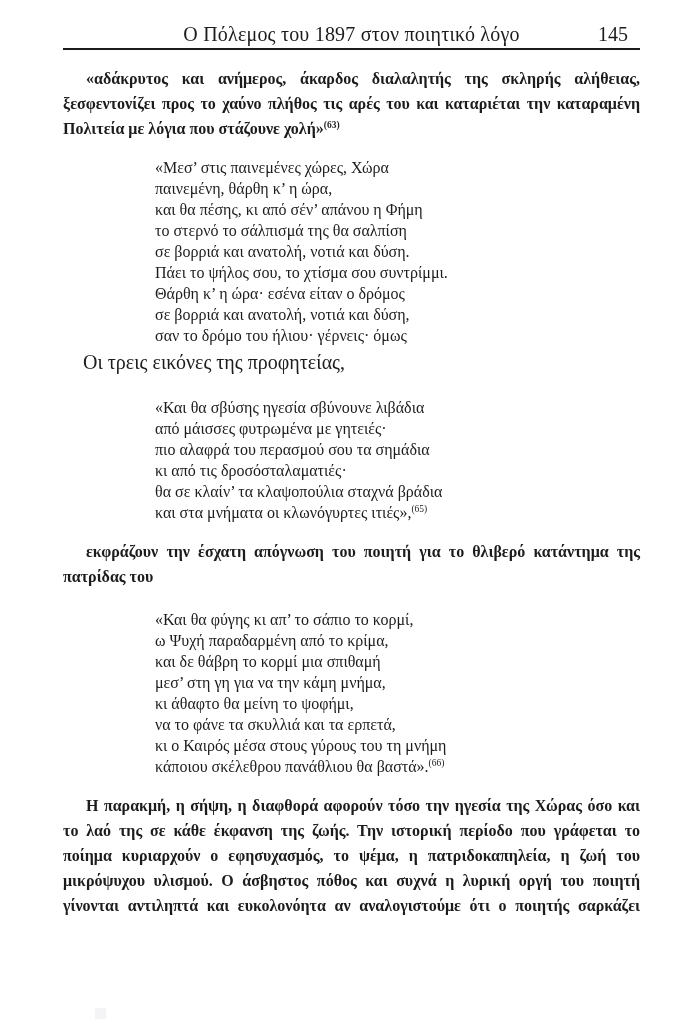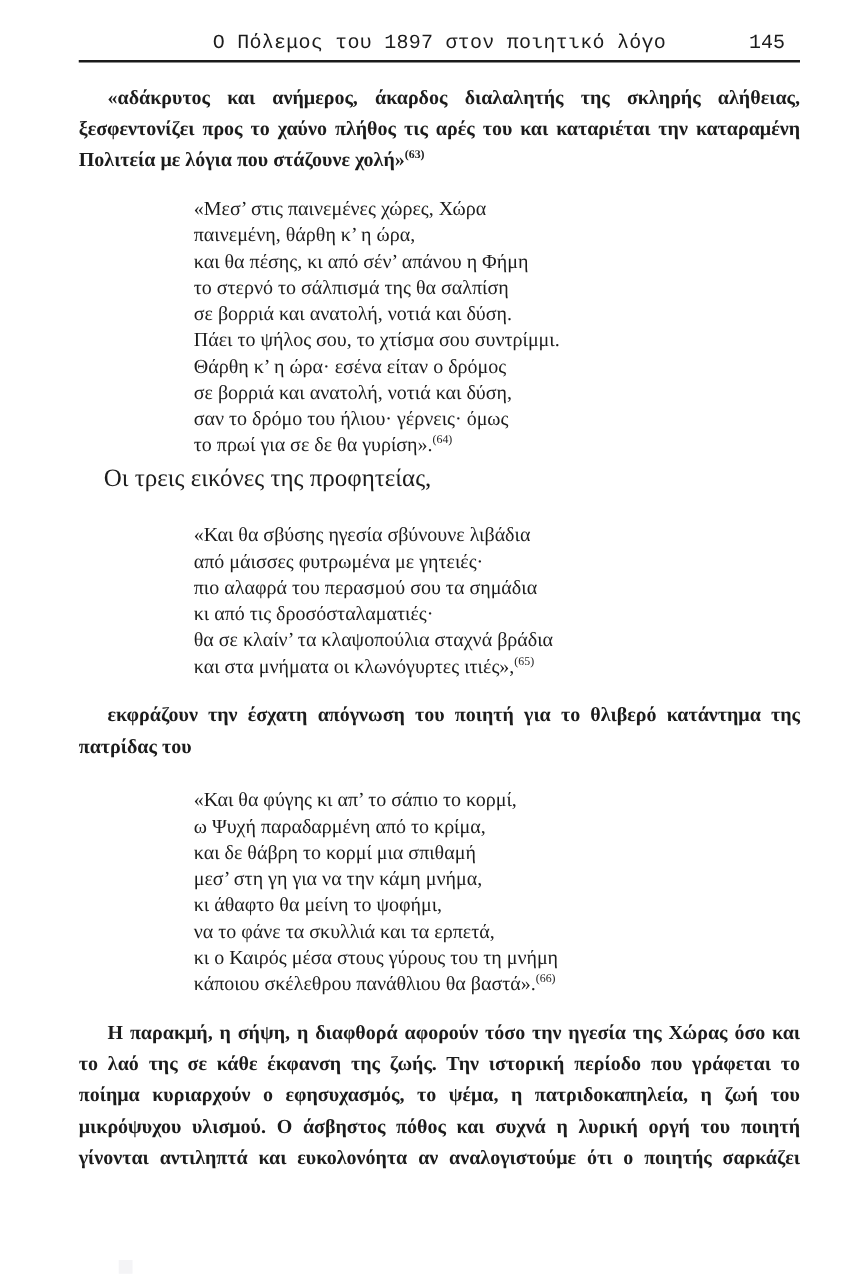--- a/index.html
+++ b/index.html
@@ -11,23 +11,22 @@
     background: #ffffff;
     overflow: hidden;
     box-sizing: border-box;
     padding: 24px 34px 0 63px;
     font-family: "Liberation Serif", "DejaVu Serif", serif;
     color: #1c1c1c;
   }
   .header {
     position: relative;
     height: 20px;
-    font-size: 16px;
+    font-size: 20px;
     line-height: 20px;
-    font-family: Liberation Mono, monospace;
   }
   .header-title {
     text-align: center;
     letter-spacing: 0.2px;
   }
   .header-page-number {
     position: absolute;
     right: 12px;
     top: 0;
     margin-left: 34px;
@@ -91,21 +90,20 @@
   <div class="poem">
     <div class="poem-line">«Μεσ’ στις παινεμένες χώρες, Χώρα</div>
     <div class="poem-line">παινεμένη, θάρθη κ’ η ώρα,</div>
     <div class="poem-line">και θα πέσης, κι από σέν’ απάνου η Φήμη</div>
     <div class="poem-line">το στερνό το σάλπισμά της θα σαλπίση</div>
     <div class="poem-line">σε βορριά και ανατολή, νοτιά και δύση.</div>
     <div class="poem-line">Πάει το ψήλος σου, το χτίσμα σου συντρίμμι.</div>
     <div class="poem-line">Θάρθη κ’ η ώρα· εσένα είταν ο δρόμος</div>
     <div class="poem-line">σε βορριά και ανατολή, νοτιά και δύση,</div>
     <div class="poem-line">σαν το δρόμο του ήλιου· γέρνεις· όμως</div>
-    <div class="poem-line"><span>το πρωί για σε δε θα γυρίση».</span><sup class="fn">(64)</sup></div>
   </div>
 
   <p class="bridge-line">Οι τρεις εικόνες της προφητείας,</p>
 
   <div class="poem p2">
     <div class="poem-line">«Και θα σβύσης ηγεσία σβύνουνε λιβάδια</div>
     <div class="poem-line">από μάισσες φυτρωμένα με γητειές·</div>
     <div class="poem-line">πιο αλαφρά του περασμού σου τα σημάδια</div>
     <div class="poem-line">κι από τις δροσόσταλαματιές·</div>
     <div class="poem-line">θα σε κλαίν’ τα κλαψοπούλια σταχνά βράδια</div>

